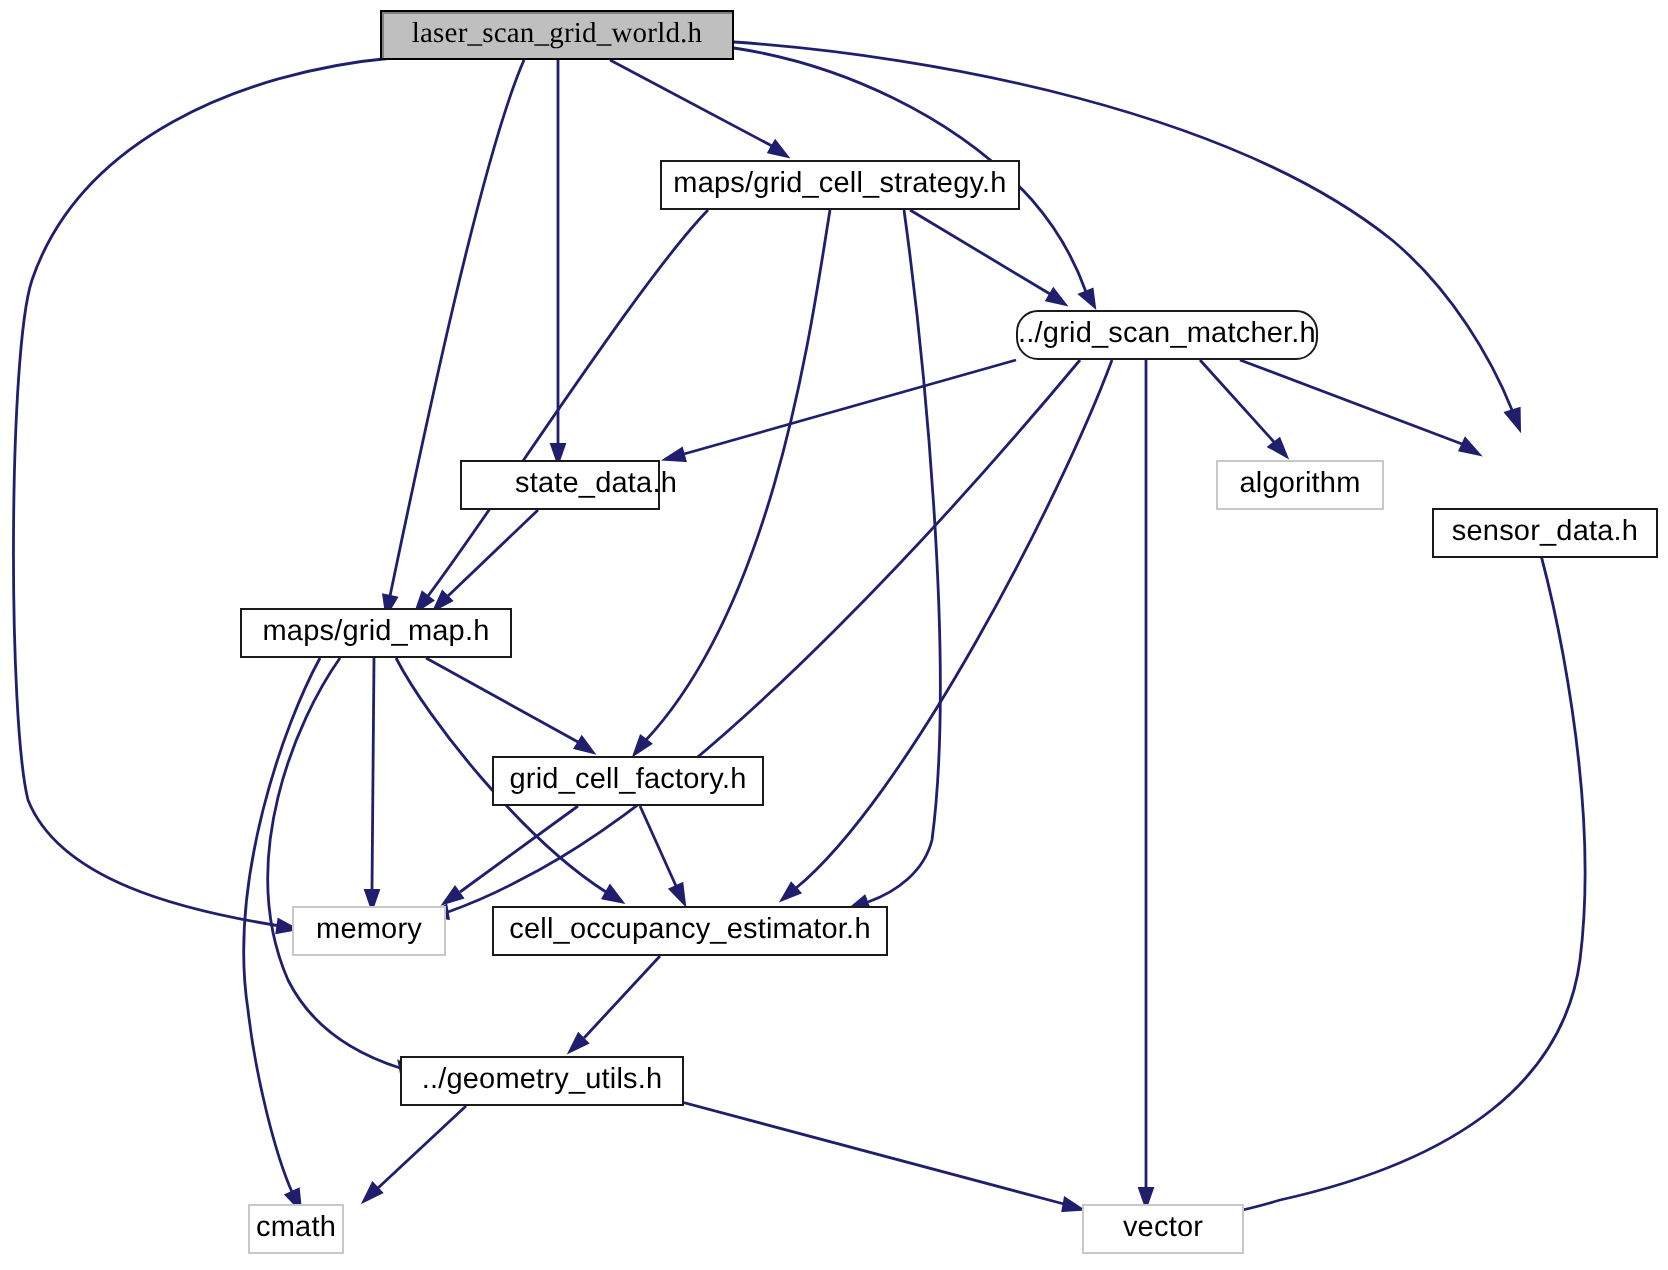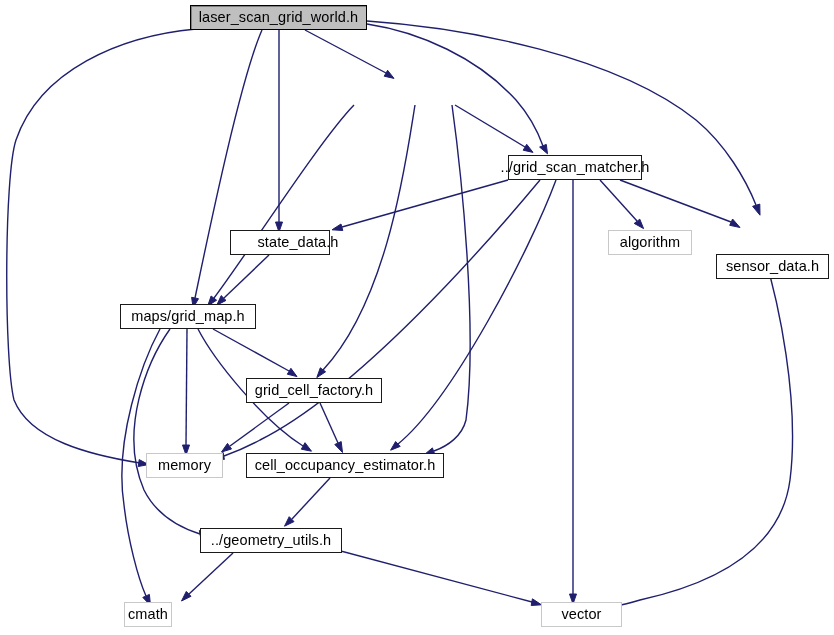--- a/index.html
+++ b/index.html
@@ -201,26 +201,29 @@
       <polygon class="edge-head" points="531.2,605.5 541.5,604.8 532.4,598.8"></polygon>
     </g>
 
     <g>
       <path class="edge-path" d="M764,255 C778,300 800,400 790,480 C782,540 730,580 640,600 C630,603 622,605 616,606"></path>
       <polygon class="edge-head" points="616.6,609.5 605.5,608.6 615,602.8"></polygon>
     </g>
 
   </svg>
 
-  <div class="node-box root" style="left:190px; top:5px; width:177px; height:25px;">
+  <div class="node-box root" style="left:190px; top:5px; width:177px; height:25px;font-family:Liberation Serif, serif;">
     <span>laser_scan_grid_world.h</span>
   </div>
 
-
-  <div class="node-box local" style="left:508px; top:155px; width:134px; height:25px;">
+  <div class="node-box local" style="left:330px; top:80px; width:180px; height:25px;">
+    <span>maps/grid_cell_strategy.h</span>
+  </div>
+
+  <div class="node-box local" style="left:508px; top:155px; width:151px; height:25px;border-radius:11px;">
     <span>../grid_scan_matcher.h</span>
   </div>
 
   <div class="node-box local" style="left:230px; top:230px; width:100px; height:25px;padding-left:36px;">
     <span>state_data.h</span>
   </div>
 
   <div class="node-box system" style="left:608px; top:230px; width:84px; height:25px;">
     <span>algorithm</span>
   </div>

